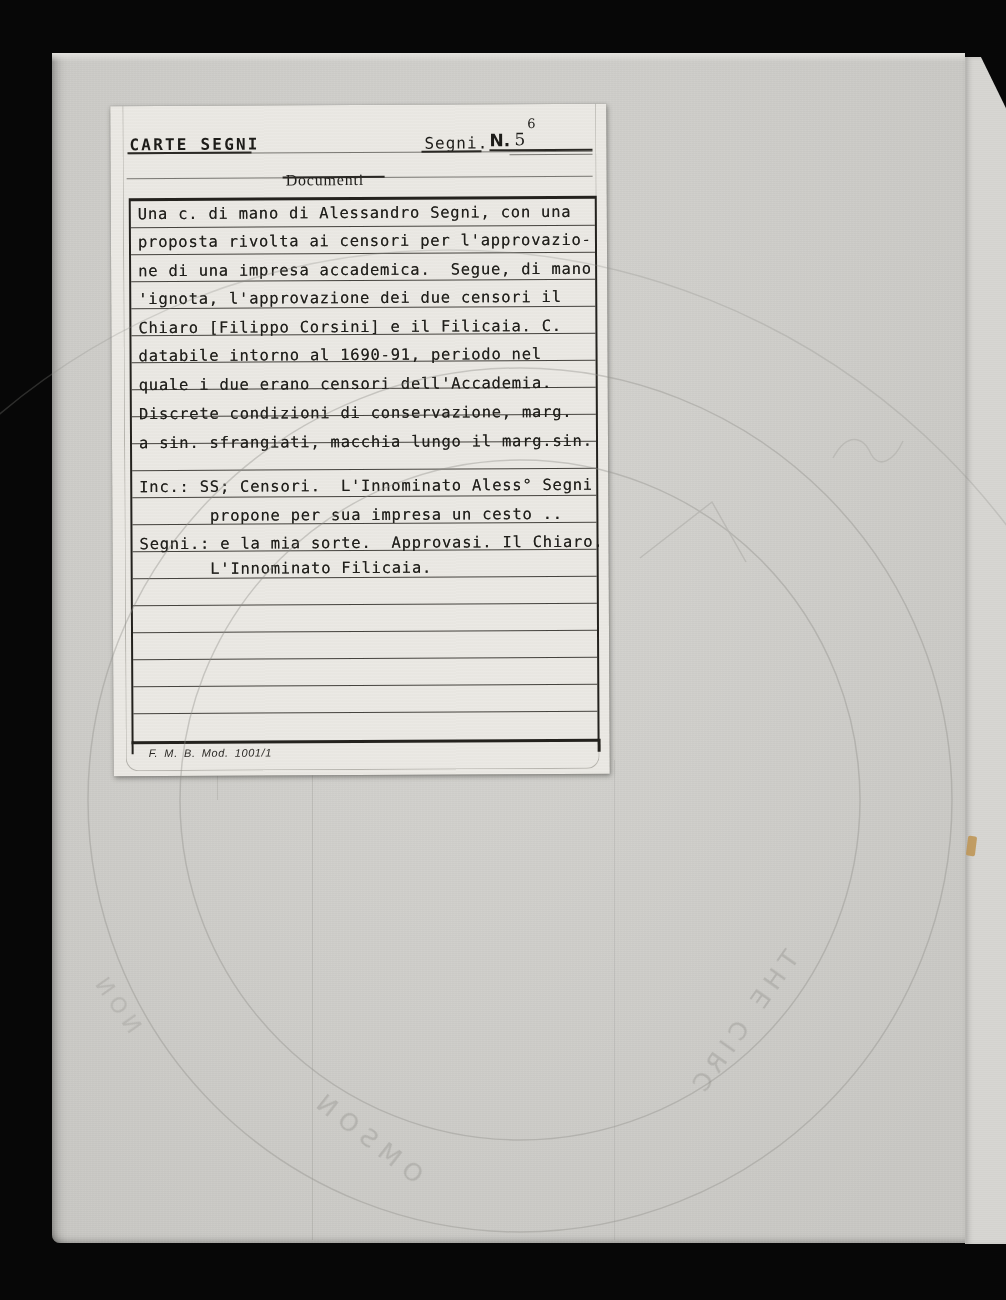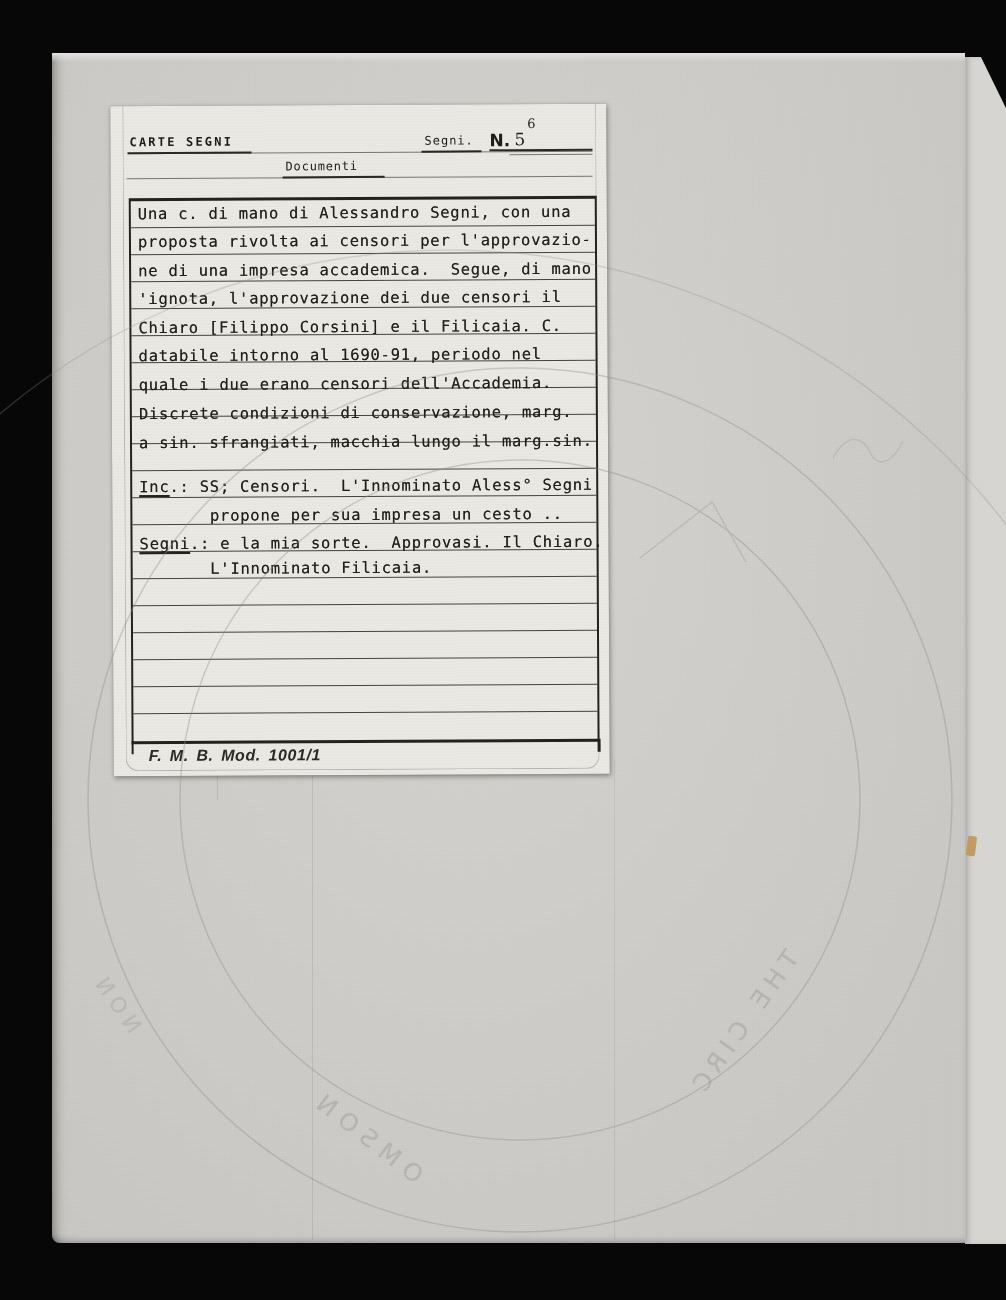--- a/index.html
+++ b/index.html
@@ -46,51 +46,51 @@
     transform:rotate(-0.3deg);
     box-shadow:1px 2px 5px rgba(35,35,30,.45), 0 0 1px rgba(60,60,55,.5);
     overflow:hidden;
     color:#1d1c19;
   }
   .card-edge-outline{ 
     position:absolute;left:12px;top:-12px;width:472px;height:676px;
     border:1px solid rgba(140,138,131,.55);border-top:none;
     border-radius:0 0 13px 13px;
   }
-  .hdr-text{position:absolute;font-size:12px;letter-spacing:1px;white-space:pre;}
+  .hdr-text{position:absolute;font-size:16px;letter-spacing:1px;white-space:pre;}
   .title{left:19px;top:29px;letter-spacing:2.2px;font-weight:bold;}
   .fasc{left:314px;top:29px;}
   .nlbl{left:379px;top:26px;font-family:"DejaVu Sans",sans-serif;font-weight:bold;font-size:17px;letter-spacing:0;}
   .num5{left:404px;top:25px;font-family:"DejaVu Serif",serif;font-size:17px;}
   .num6{left:417px;top:12px;font-family:"DejaVu Serif",serif;font-size:13px;}
-  .subtitle{left:175px;top:54px;letter-spacing:.8px;}
+  .subtitle{left:175px;top:66px;letter-spacing:.8px;font-family:Liberation Serif, serif;}
   .rule{position:absolute;background:rgba(44,41,36,.6);height:1.2px;}
   .rule.dark{height:2.2px;background:#2a2824;}
   
   .tbl{
     position:absolute;left:18px;top:92px;width:468px;height:546px;
     border:2.5px solid #24221e;border-top-width:3px;border-bottom-width:3px;
     box-sizing:border-box;
   }
   .tbl::before,.tbl::after{ 
     content:"";position:absolute;bottom:-13px;width:2.5px;height:13px;background:#24221e;
   }
   .tbl::before{left:-2.5px;} .tbl::after{right:-2.5px;}
   .t-row{position:relative;height:27px;border-bottom:1.4px solid rgba(33,31,26,.82);box-sizing:border-box;}
   .t-row:last-child{border-bottom:none;}
   .t-text{
     position:absolute;left:7px;white-space:pre;
     font-size:15.5px;line-height:18px;letter-spacing:.75px;color:#201f1b;
     text-shadow:0 0 .4px rgba(32,31,27,.7);
   }
-  .t-text .u{text-decoration:underline;text-underline-offset:3px;text-decoration-thickness:1.5px;margin-top:32px;}
+  .t-text .u{text-underline-offset:3px;text-decoration-thickness:1.5px;margin-top:32px;}
   .imprint{
     position:absolute;left:35px;top:641px;
-    font-family:"Liberation Sans",sans-serif;font-style:italic;font-weight:bold;
-    font-size:16px;letter-spacing:.6px;word-spacing:2.5px;color:#2c2a26;white-space:pre;
+    font-family:"Liberation Sans",sans-serif;font-style:italic;font-weight:normal;
+    font-size:11px;letter-spacing:.6px;word-spacing:2.5px;color:#2c2a26;white-space:pre;
   }
   
   .wm{position:absolute;left:0;top:0;pointer-events:none;}
 </style>
 </head>
 <body>
 
 <div class="page"></div>
 <div class="fore-edge"></div>
 <div class="crease" style="left:217px;top:545px;height:255px;"></div>

